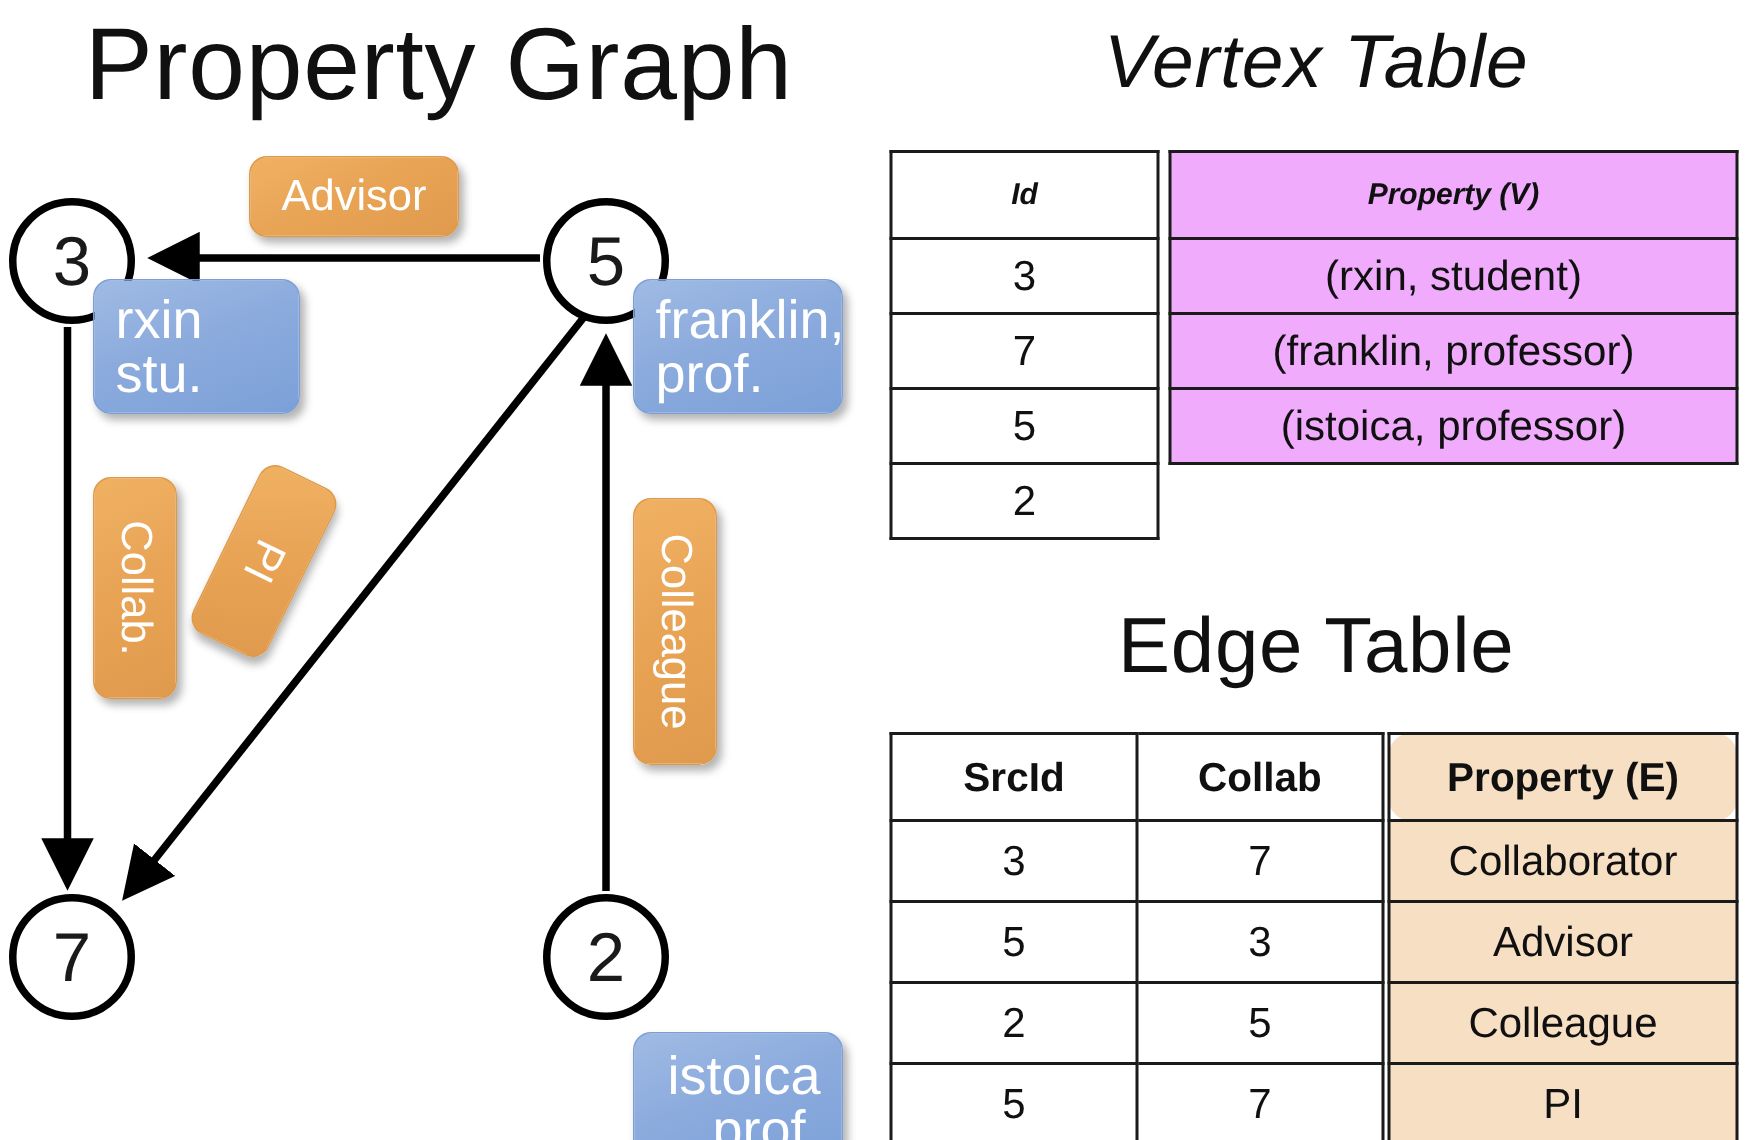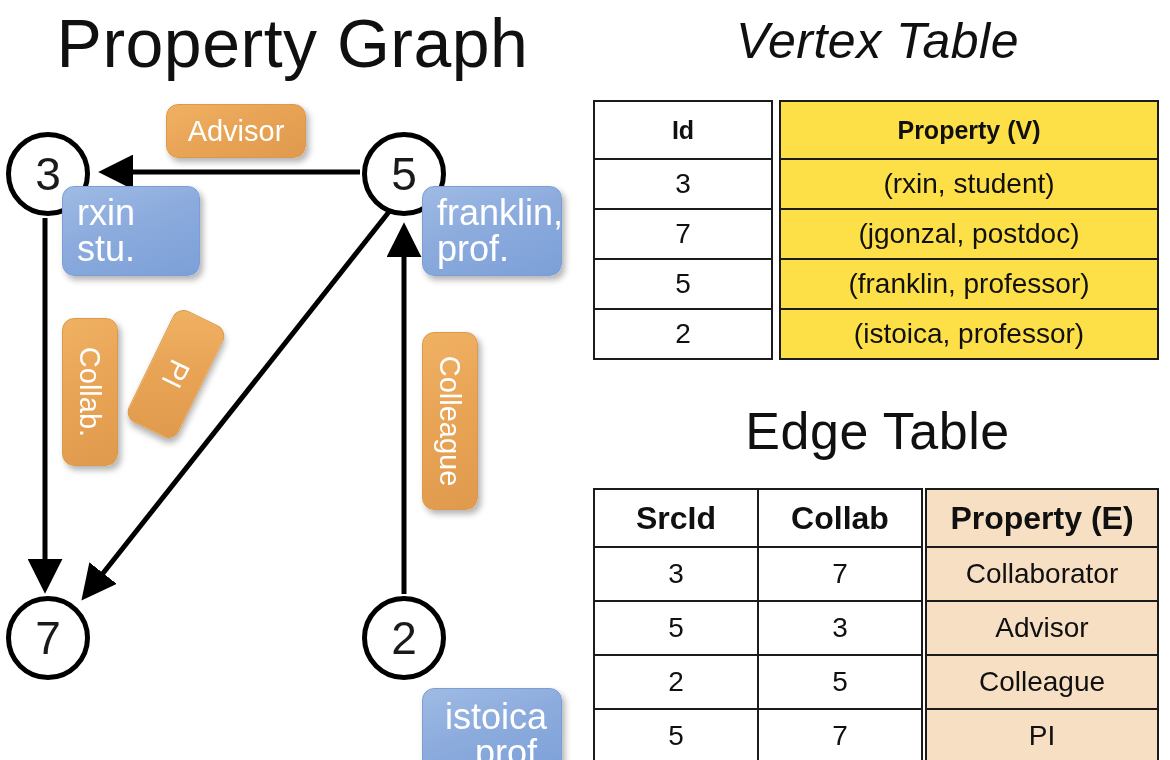--- a/index.html
+++ b/index.html
@@ -136,28 +136,28 @@
     font-weight: 400;
     padding: 0;
     color: #101010;
   }
   .tbl .hdr { font-weight: bold; }
 
   
   #vertex-id-table     { left: 593px; top: 100px; width: 180px; font-size: 28px; }
   #vertex-prop-table   { left: 779px; top: 100px; width: 380px; font-size: 28px; }
   #vertex-id-table td,  #vertex-prop-table td { height: 48px; }
-  #vertex-id-table td.hdr, #vertex-prop-table td.hdr { height: 56px; font-size: 25px; }
-  #vertex-prop-table td { background: #fde047; }
+  #vertex-id-table td.hdr, #vertex-prop-table td.hdr { height: 56px; font-size: 20px; font-style: italic; }
+  #vertex-prop-table td { background: #f0abfc; }
 
   
   #edge-srcdst-table { left: 593px; top: 488px; width: 330px; font-size: 28px; }
   #edge-prop-table   { left: 925px; top: 488px; width: 234px; font-size: 28px; }
   #edge-srcdst-table td, #edge-prop-table td { height: 52px; }
-  #edge-srcdst-table td.hdr, #edge-prop-table td.hdr { height: 56px; font-size: 32px; }
+  #edge-srcdst-table td.hdr, #edge-prop-table td.hdr { height: 56px; font-size: 27px; border-radius: 14px; }
   #edge-prop-table td { background: #f7dfc4; }
 </style>
 </head>
 <body>
 
 <div class="title" id="title-property-graph">Property Graph</div>
 <div class="title" id="title-vertex-table">Vertex Table</div>
 <div class="title" id="title-edge-table">Edge Table</div>
 
 <div id="graph-panel">
@@ -240,23 +240,20 @@
 
 <table class="tbl" id="vertex-prop-table">
   <tbody>
     <tr>
       <td class="hdr">Property (V)</td>
     </tr>
     <tr>
       <td>(rxin, student)</td>
     </tr>
     <tr>
-      <td>(jgonzal, postdoc)</td>
-    </tr>
-    <tr>
       <td>(franklin, professor)</td>
     </tr>
     <tr>
       <td>(istoica, professor)</td>
     </tr>
   </tbody>
 </table>
 
 <table class="tbl" id="edge-srcdst-table">
   <colgroup>

